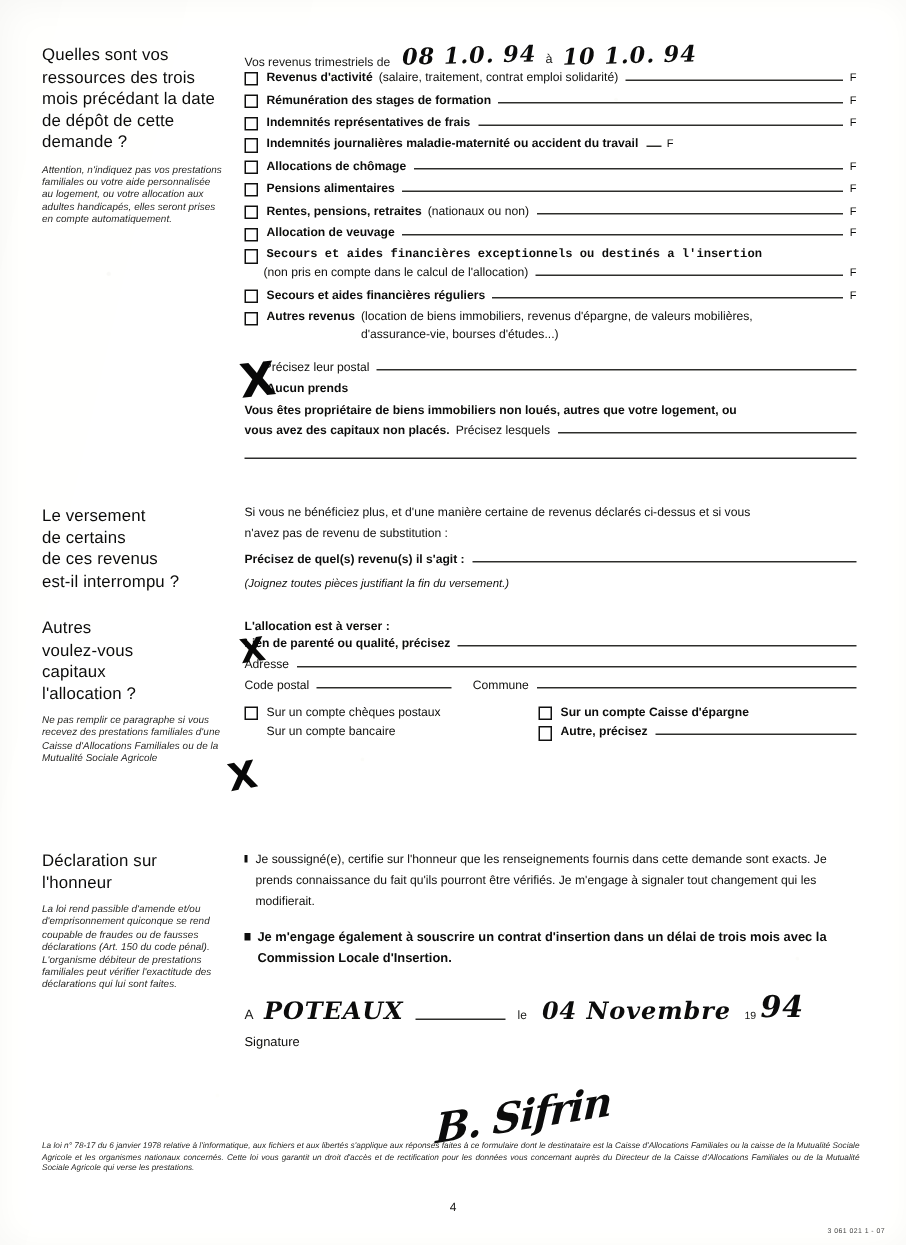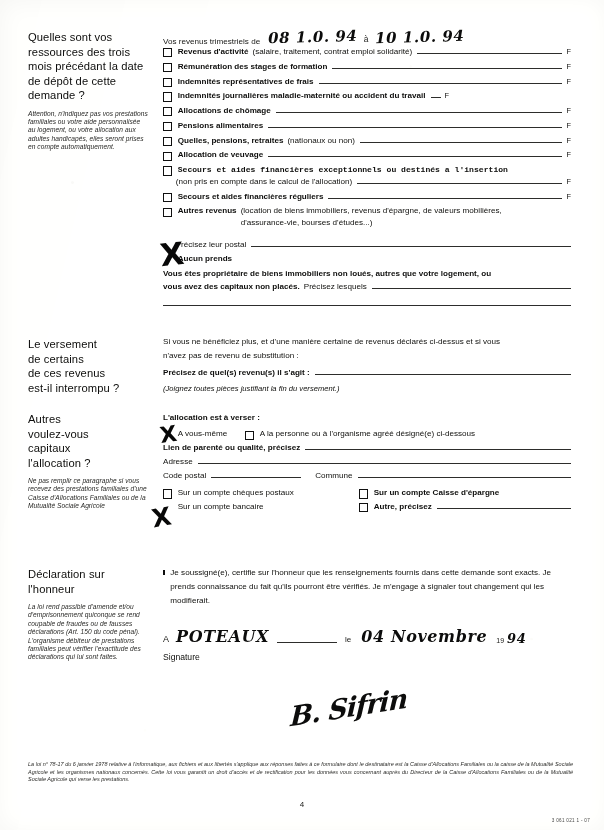--- a/index.html
+++ b/index.html
@@ -206,21 +206,21 @@
 
     <div class="row">
       <span class="cb"></span>
       <span class="lbl b">Pensions alimentaires</span>
       <span class="dot"></span>
       <span class="unit">F</span>
     </div>
 
     <div class="row">
       <span class="cb"></span>
-      <span class="lbl b">Quelles, pensions, retraites</span>
+      <span class="lbl b">Rentes, pensions, retraites</span>
       <span class="lbl" style="margin-left:4px;">(nationaux ou non)</span>
       <span class="dot"></span>
       <span class="unit">F</span>
     </div>
 
     <div class="row">
       <span class="cb"></span>
       <span class="lbl b">Allocation de veuvage</span>
       <span class="dot"></span>
       <span class="unit">F</span>
@@ -290,26 +290,20 @@
     <div class="side-title">Autres</div>
     <div class="side-title">voulez-vous</div>
     <div class="side-title">capitaux</div>
     <div class="side-title">l'allocation ?</div>
     <div class="side-note">Ne pas remplir ce paragraphe si vous recevez des prestations familiales d'une Caisse d'Allocations Familiales ou de la Mutualité Sociale Agricole</div>
   </div>
 
   <div class="sec" style="left:163px; top:412px; width:408px;">
     <div class="sub b">L'allocation est à verser :</div>
 
-    <div class="row" style="margin-top:5px;">
-      <span class="cb" style="border-color:transparent;"></span>
-      <span class="lbl">A vous-même</span>
-      <span class="cb" style="margin-left:18px;"></span>
-      <span class="lbl">A la personne ou à l'organisme agréé désigné(e) ci-dessous</span>
-    </div>
 
 
     <div class="row">
       <span class="lbl b">Lien de parenté ou qualité, précisez</span>
       <span class="dot"></span>
     </div>
 
     <div class="row">
       <span class="lbl">Adresse</span>
       <span class="dot"></span>
@@ -356,29 +350,33 @@
     <div class="side-title">l'honneur</div>
     <div class="side-note">La loi rend passible d'amende et/ou d'emprisonnement quiconque se rend coupable de fraudes ou de fausses déclarations (Art. 150 du code pénal). L'organisme débiteur de prestations familiales peut vérifier l'exactitude des déclarations qui lui sont faites.</div>
   </div>
 
   <div class="sec" style="left:163px; top:566px; width:410px;">
     <div style="display:flex;">
       <span class="bullet-sq" style="margin-top:4px;"></span>
       <span class="sub" style="line-height:14px;">Je soussigné(e), certifie sur l'honneur que les renseignements fournis dans cette demande sont exacts. Je prends connaissance du fait qu'ils pourront être vérifiés. Je m'engage à signaler tout changement qui les modifierait.</span>
     </div>
 
+    <div style="display:flex; margin-top:10px;">
+      <span class="bullet-sq" style="margin-top:4px;"></span>
+      <span class="sub b" style="font-size:8.6px; line-height:13.5px;">Je m'engage également à souscrire un contrat d'insertion dans un délai de trois mois avec la Commission Locale d'Insertion.</span>
+    </div>
 
     <div style="position:relative; display:flex; align-items:flex-end; margin-top:16px; height:22px;">
       <span class="lbl" style="font-size:9px; padding-bottom:2px;">A</span>
       <span class="hw" style="font-size:16px; margin-left:7px;">POTEAUX</span>
       <span class="dot" style="max-width:60px; margin-left:8px;"></span>
       <span class="lbl" style="font-size:8px; padding-bottom:2px; margin-left:8px;">le</span>
       <span class="hw" style="font-size:16px; margin-left:10px;text-align:center;">04 Novembre</span>
       <span class="lbl" style="font-size:7px; padding-bottom:2px; margin-left:9px;">19</span>
-      <span class="hw" style="font-size:13px; margin-left:3px;">94</span>
+      <span class="hw" style="font-size:20px; margin-left:3px;">94</span>
     </div>
 
     <div class="sub" style="margin-top:6px; font-size:8.6px;">Signature</div>
 
     <div class="hw" style="position:relative; left:125px; top:6px; font-size:27px; transform:rotate(-9deg) skewX(-12deg); letter-spacing:-1px;">B. Sifrin</div>
   </div>
 
   <div class="sec footer-legal" style="left:28px; top:761px; width:545px;">La loi n° 78-17 du 6 janvier 1978 relative à l'informatique, aux fichiers et aux libertés s'applique aux réponses faites à ce formulaire dont le destinataire est la Caisse d'Allocations Familiales ou la caisse de la Mutualité Sociale Agricole et les organismes nationaux concernés. Cette loi vous garantit un droit d'accès et de rectification pour les données vous concernant auprès du Directeur de la Caisse d'Allocations Familiales ou de la Mutualité Sociale Agricole qui verse les prestations.</div>
   <div class="sec footer-legal" style="left:28px; top:761px; width:0; height:0;"></div>
 

